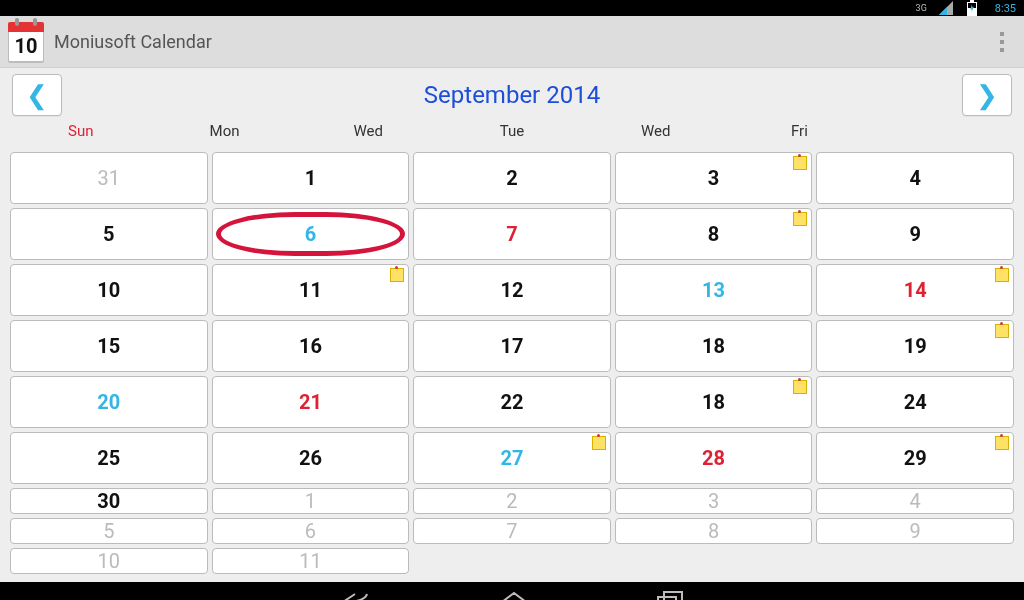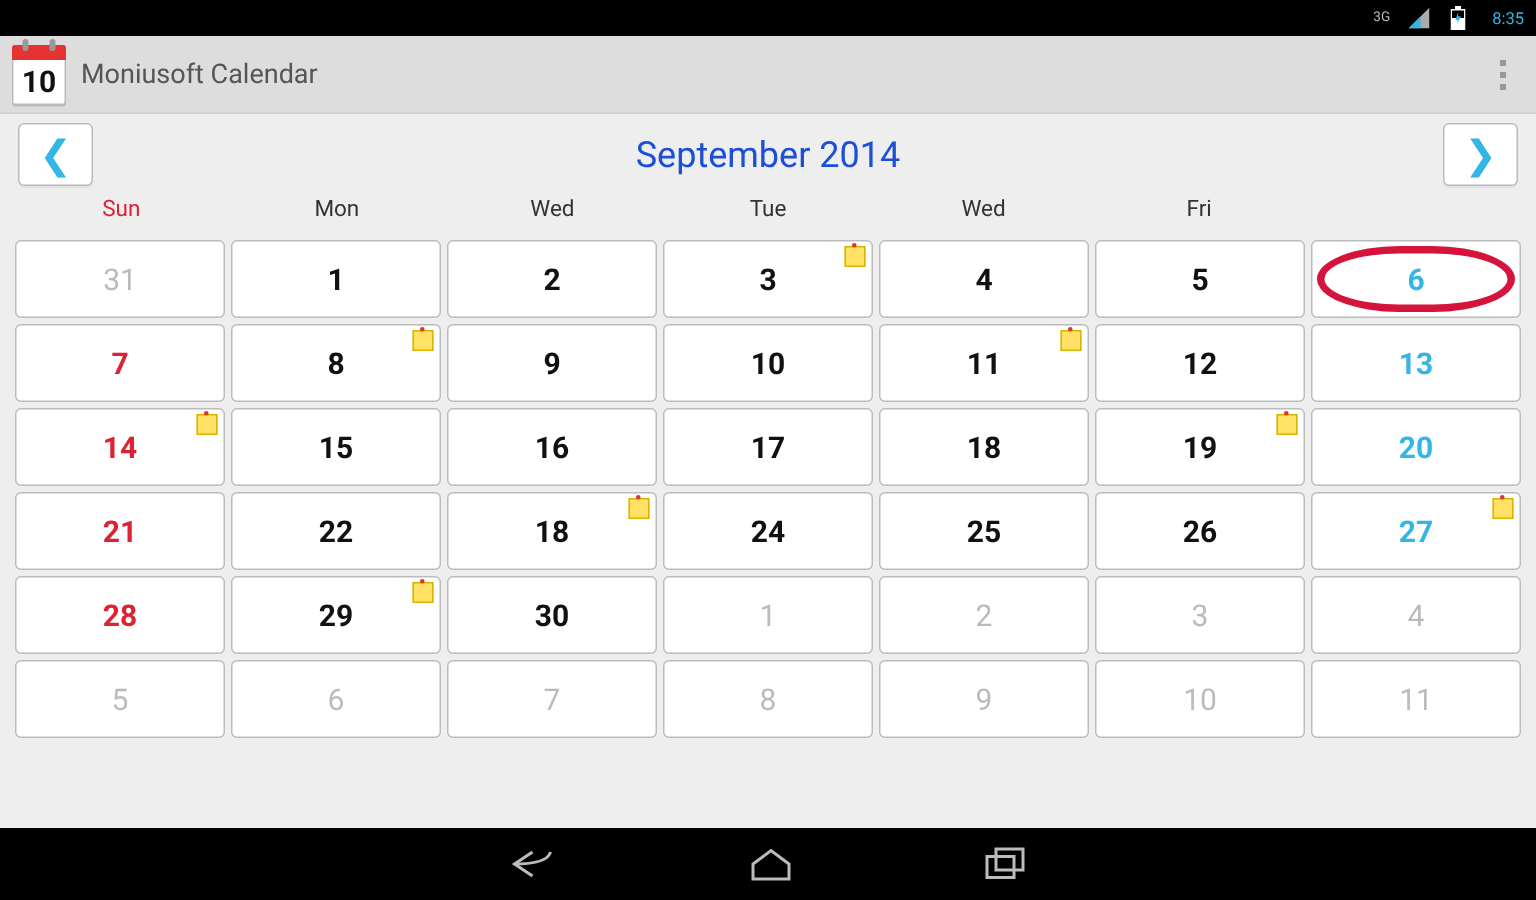--- a/index.html
+++ b/index.html
@@ -35,21 +35,21 @@
   .navbtn.next{right:12px}
   .monthtitle{font-size:24px;color:#1d4ed8}
 
   
   .wdrow{display:grid;grid-template-columns:repeat(7,1fr);padding:0 10px;gap:2px;height:26px}
   .wd{text-align:center;font-size:15px;color:#333}
   .wd.sun{color:#d23}
   .wd.sat{color:#33b5e5}
 
   
-  .grid{flex:0 0 auto;display:grid;grid-template-columns:repeat(7,1fr);grid-template-rows:repeat(6,52px);gap:4px;padding:4px 10px 8px}
+  .grid{flex:0 0 auto;display:grid;grid-template-columns:repeat(5,1fr);grid-template-rows:repeat(6,52px);gap:4px;padding:4px 10px 8px}
   .cell{background:#fff;border:1px solid #bbb;border-radius:4px;position:relative;display:flex;align-items:center;justify-content:center;font-size:20px;font-weight:bold;color:#111;cursor:pointer}
   .cell.other{color:#bbb;font-weight:normal;background:#fff}
   .cell.sun{color:#d23}
   .cell.sat{color:#33b5e5}
   .note{position:absolute;width:14px;height:14px;right:4px;top:3px}
   .note::before{content:"";position:absolute;inset:0;background:#ffe165;border:1px solid #d8b200}
   .note::after{content:"";position:absolute;width:3px;height:3px;background:#d33;border-radius:50%;left:5px;top:-2px}
 
   .today-ring{position:absolute;inset:3px;border:5px solid #d5143c;border-radius:50%/60%;pointer-events:none}
 

